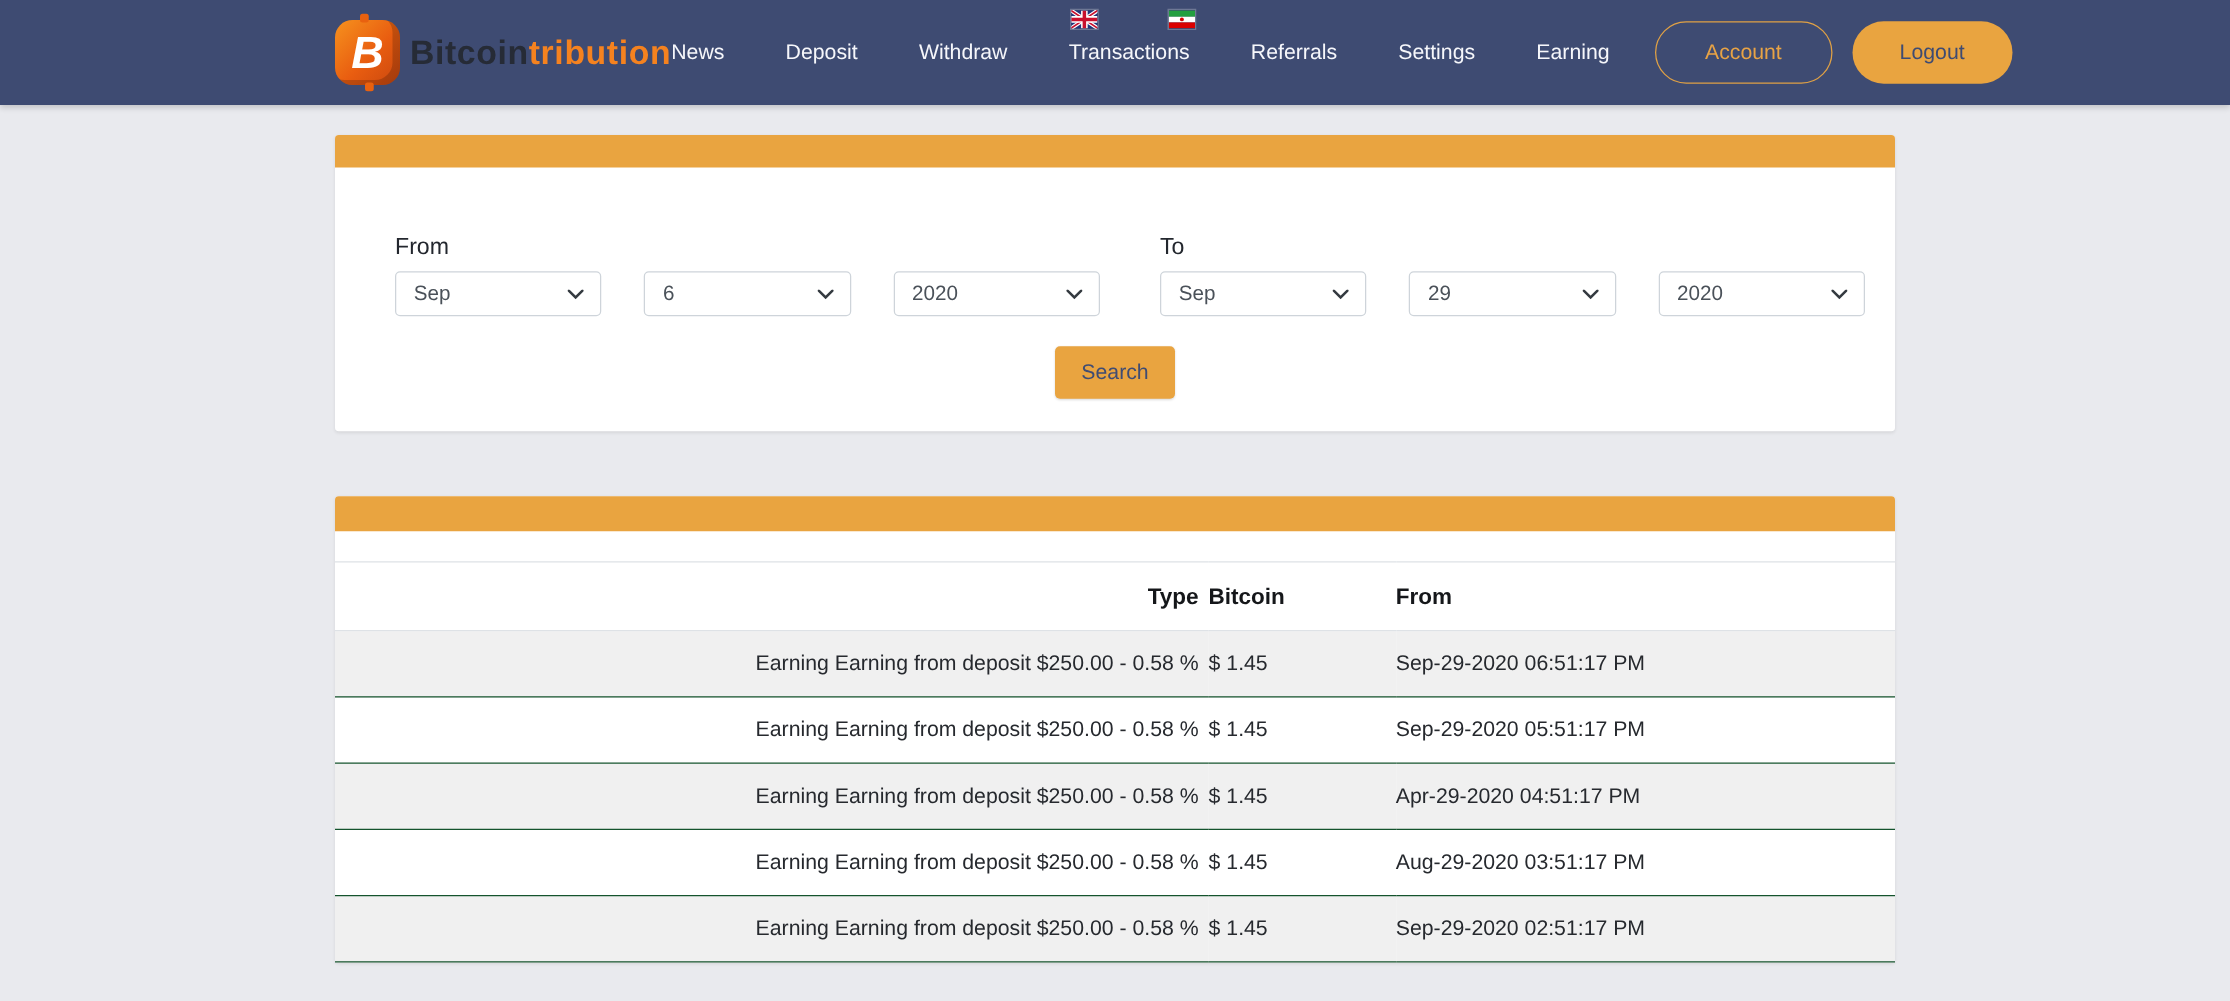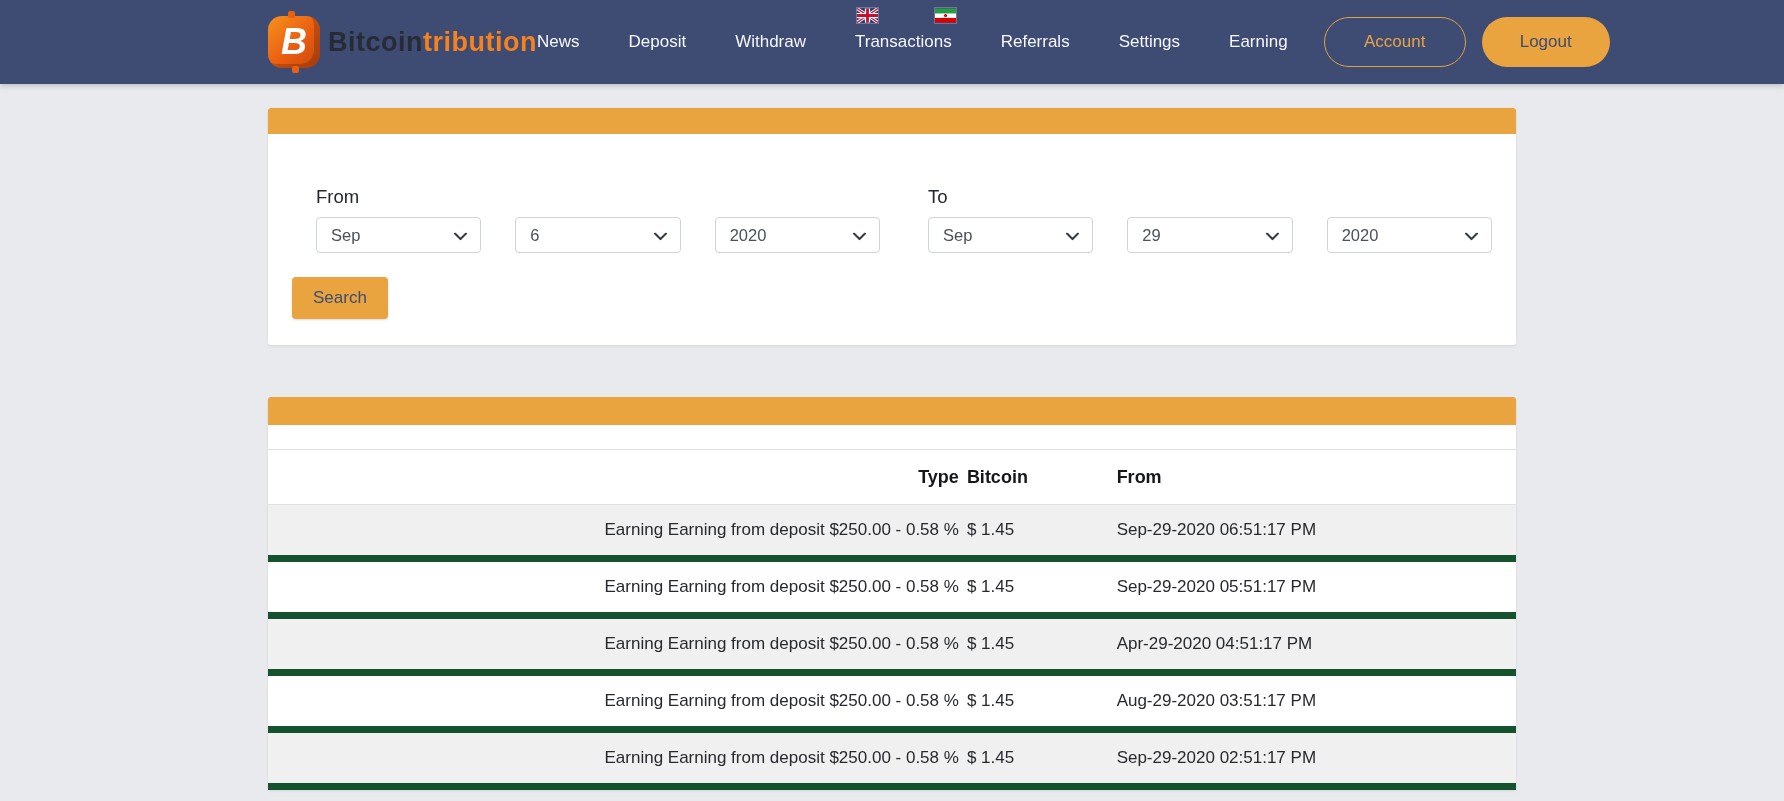--- a/index.html
+++ b/index.html
@@ -64,21 +64,21 @@
     border:1px solid #ced4da; border-radius:4px; display:flex; align-items:center;
     padding:0 34px 0 14px; color:#4a5159; font-size:16.5px; cursor:pointer;
   }
   .sel .chev { position:absolute; right:13px; top:50%; transform:translateY(-50%); }
 
   .fromto { display:flex; gap:48px; margin-top:28px;margin-left:24px; }
   .ft-col { flex:1; }
   .ft-label { font-size:18.5px; color:#23272e; margin-bottom:9px; }
   .ft-selects { display:flex; gap:34px; }
 
-  .search-wrap { display:flex; justify-content:flex-start; margin-top:24px; }
+  .search-wrap { display:flex; justify-content:center; margin-top:24px; }
   .btn-search {
     background:#e9a440; color:#3f4c73; border:none; border-radius:4px;
     font-size:17px; padding:11px 21px; cursor:pointer;
     box-shadow:0 1px 2px rgba(0,0,0,.15);
   }
 
   
   .table-card { margin-top:52px; }
   .table-card .card-topbar { height:28px; }
   .table-body { padding-top:24px; }
@@ -87,21 +87,21 @@
   table.tx col.c-amount { width:12%; }
   table.tx col.c-date   { width:32%; }
   table.tx th {
     text-align:left; font-size:18px; font-weight:700; color:#15171a;
     border-top:1px solid #dee2e6; border-bottom:1px solid #dee2e6;
     padding:16px 8px 16px 0; height:55px;
   }
   table.tx th:first-child, table.tx td:first-child { padding-left:36px;text-align:right; }
   table.tx td {
     font-size:17px; color:#26292e; padding:15px 8px 15px 0; height:53px;
-    border-bottom:7px solid #14532d;
+    border-bottom:1px solid #14532d;
   }
   table.tx tbody tr:nth-child(odd) { background:#f0f0f0; }
 </style>
 </head>
 <body>
 
 <header class="topnav">
   <div class="nav-inner">
     <div class="brand">
       <span class="brand-icon">

